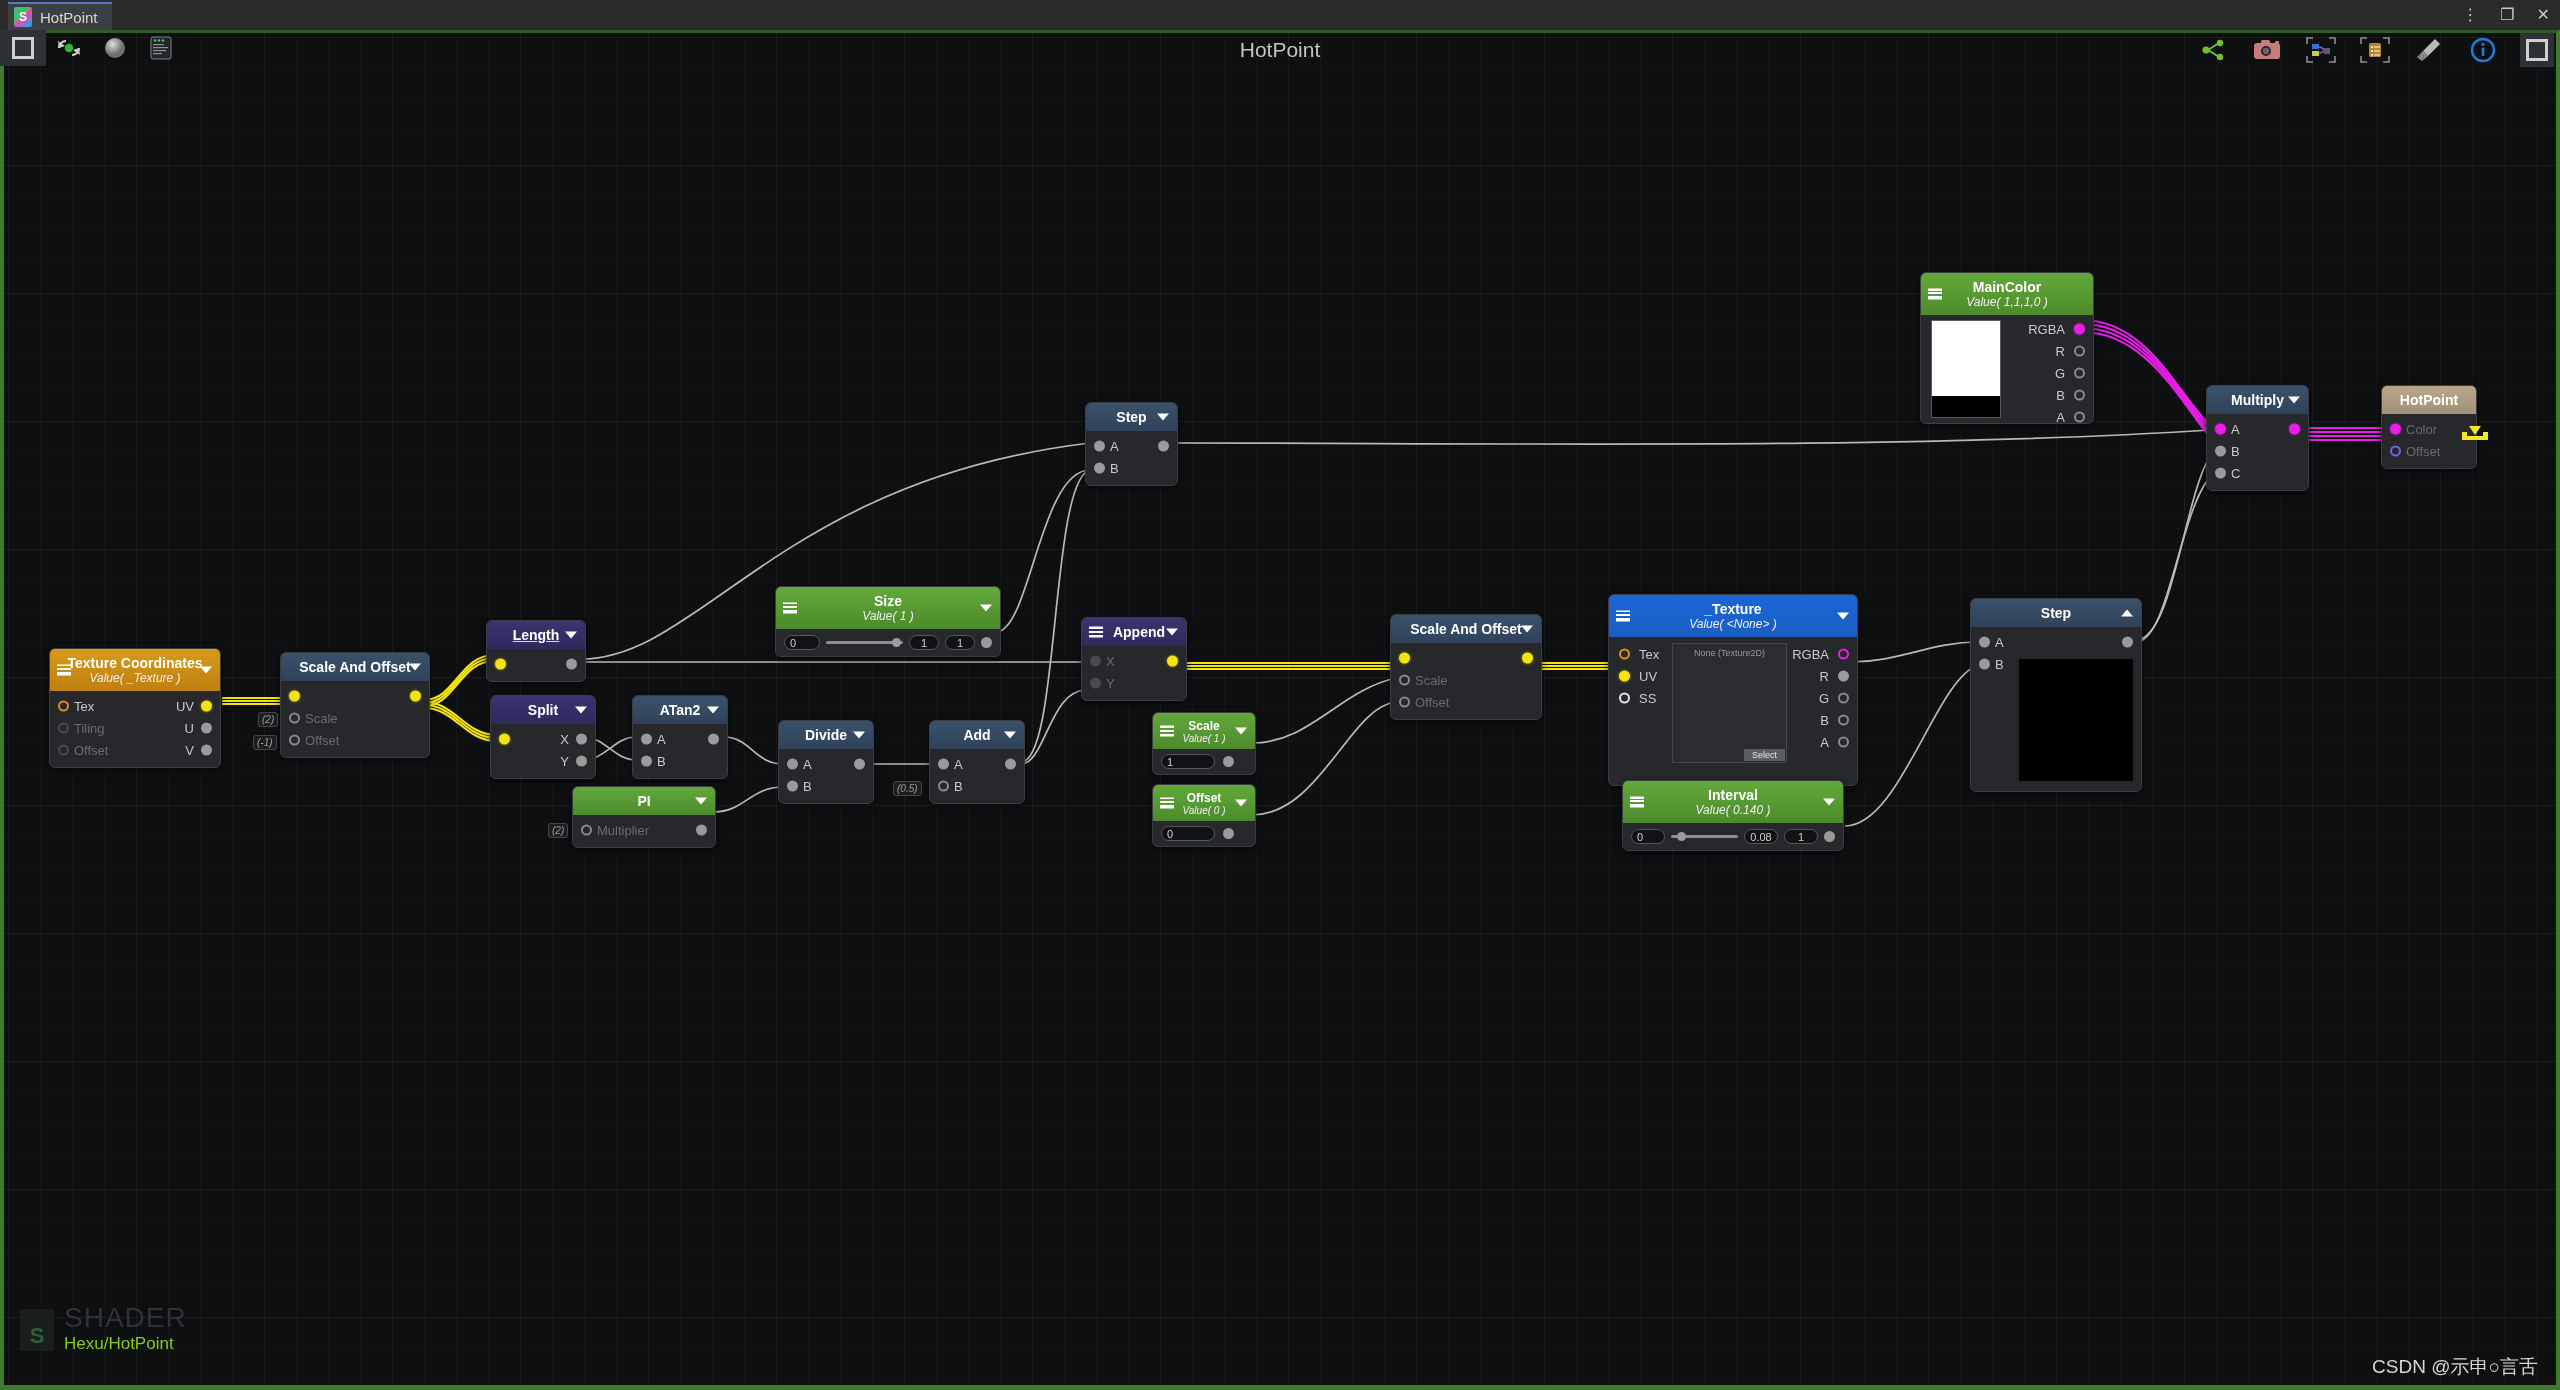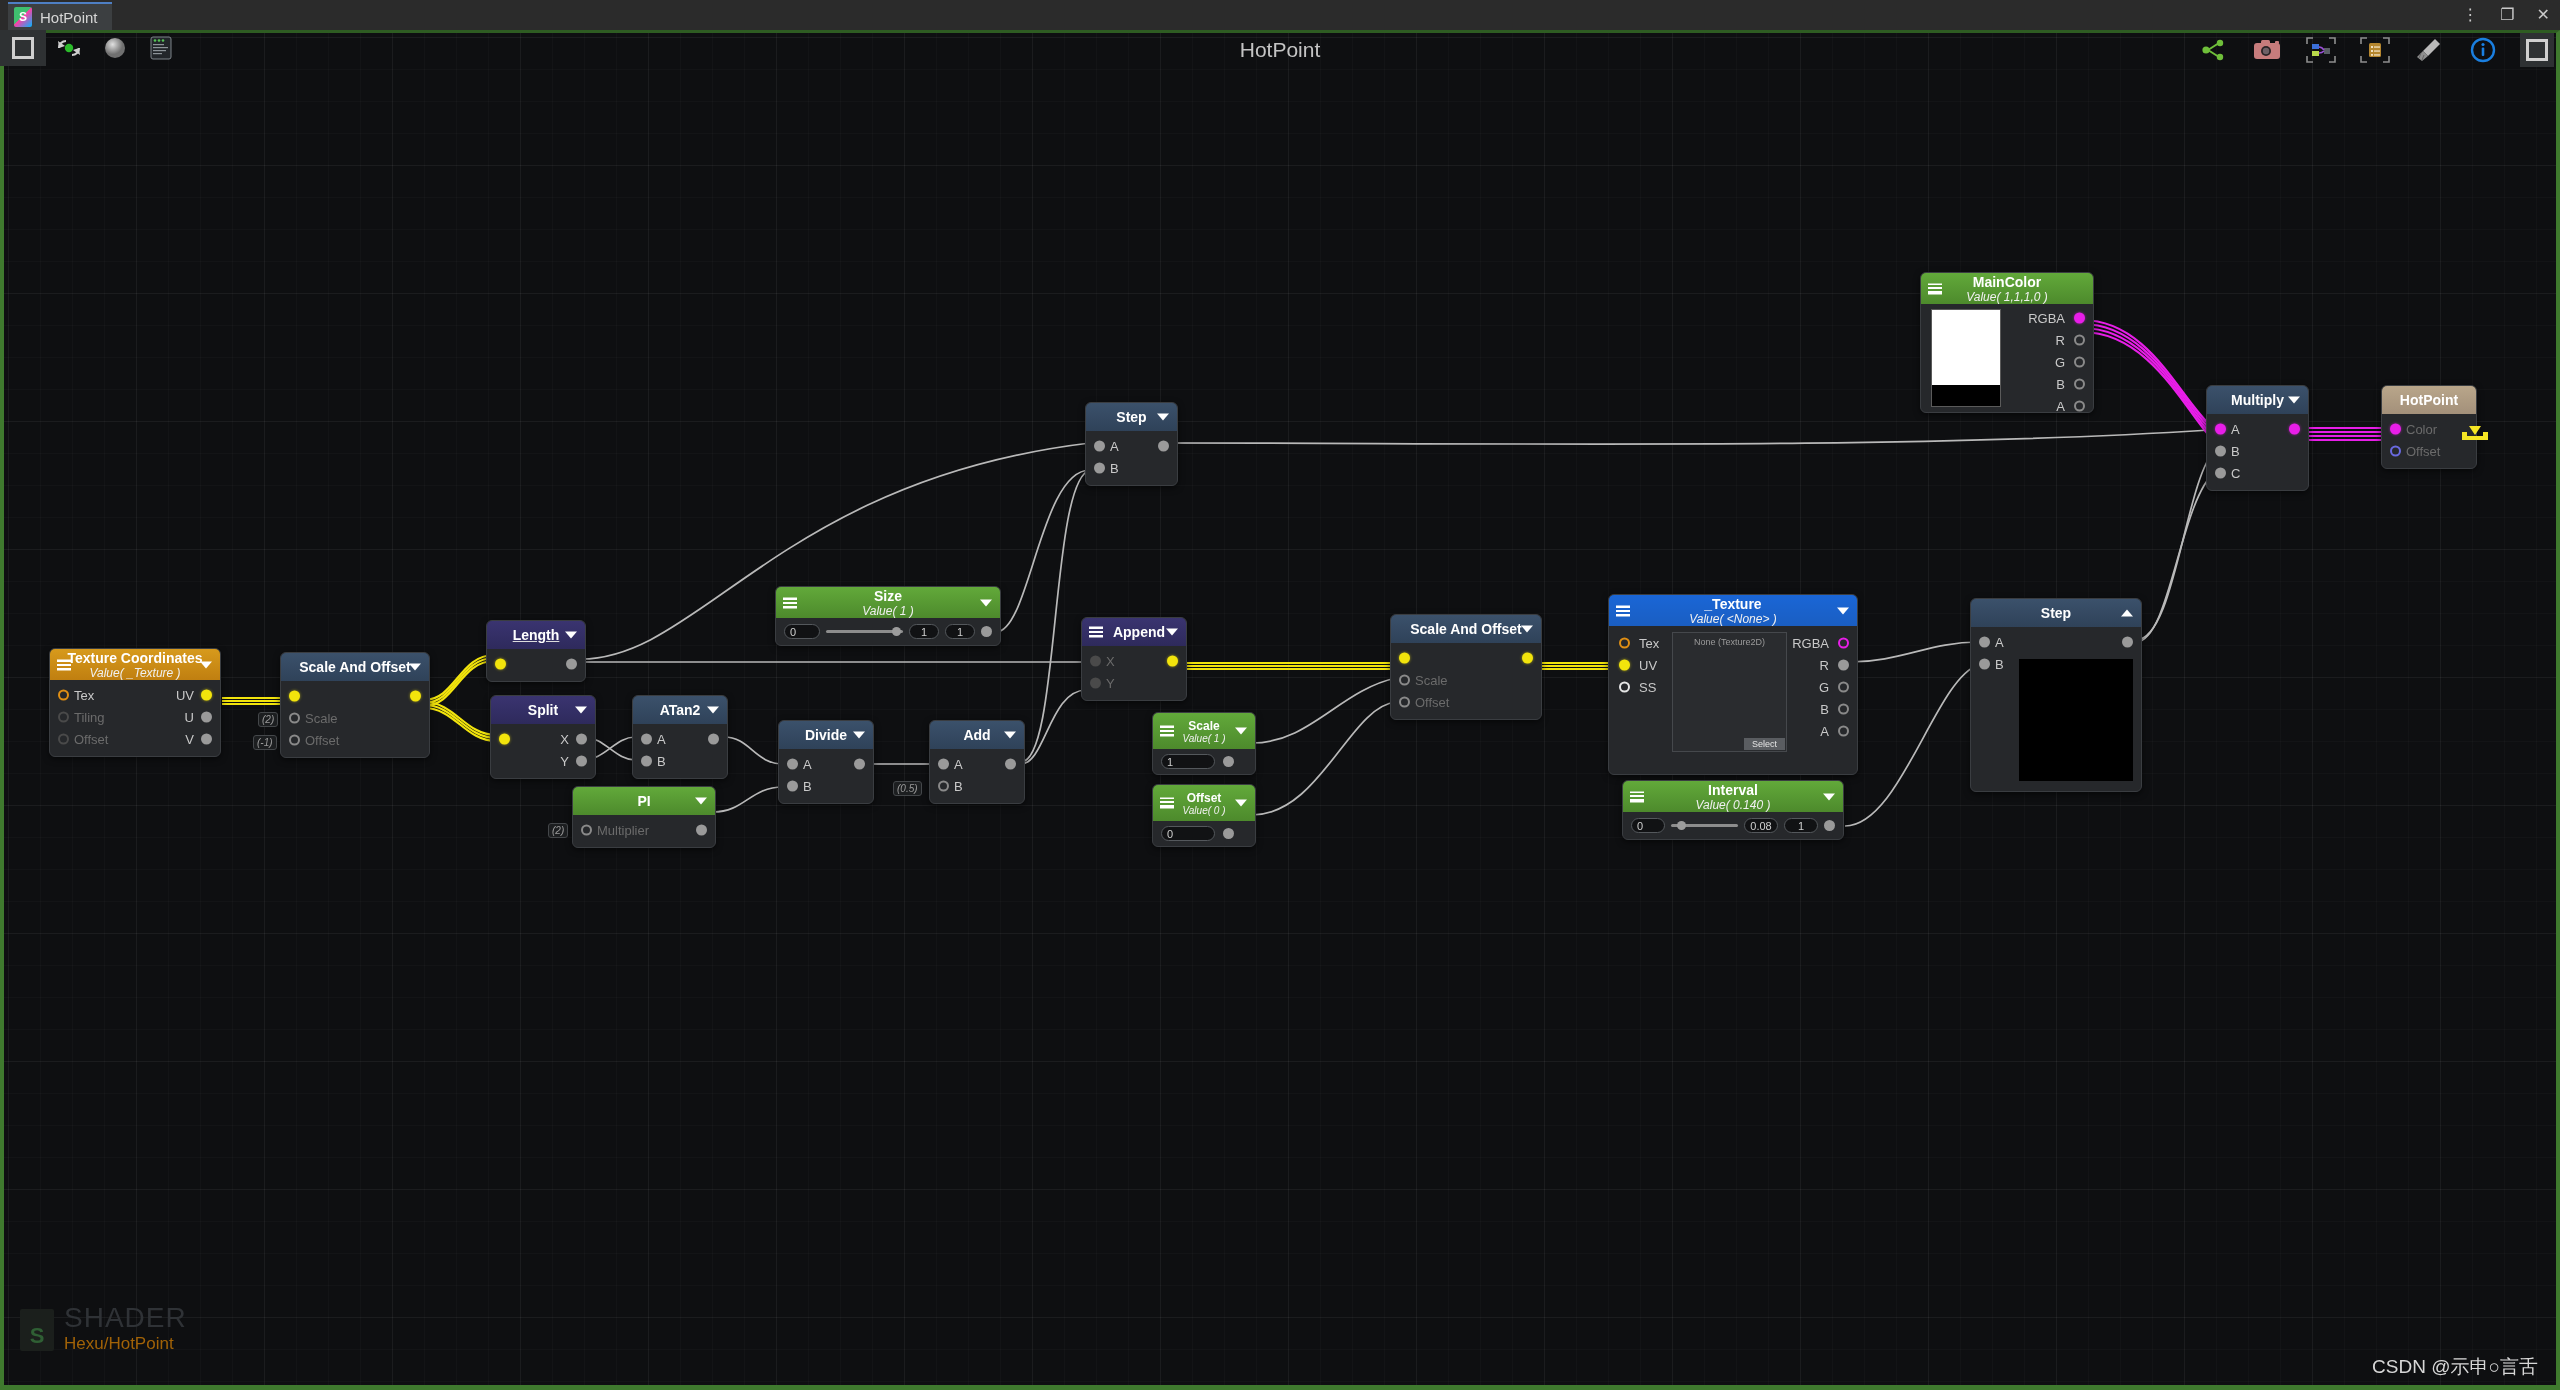--- a/index.html
+++ b/index.html
@@ -77,21 +77,21 @@
     border-radius:6px;
     border:1px solid #3a3d41;
     box-shadow:0 2px 6px rgba(0,0,0,.55);
     color:#ddd;
   }
   .nhdr {
     position:relative; height:28px; border-radius:5px 5px 0 0;
     display:flex; align-items:center; justify-content:center;
     font-size:14px; font-weight:bold; color:#fff;
   }
-  .nhdr.tall { height:31px; flex-direction:column; justify-content:center; gap:0; }
+  .nhdr.tall { height:42px; flex-direction:column; justify-content:center; gap:0; }
   .nhdr .sub { font-size:12px; font-style:italic; font-weight:normal; color:#f0f0f0; }
   .nhdr .burger {
     position:absolute; left:7px; top:50%; transform:translateY(-50%);
     width:14px; height:11px;
     background: linear-gradient(#fff 0 2px, transparent 2px 4px, #fff 4px 6px, transparent 6px 8px, #fff 8px 10px);
   }
   .nhdr .caret {
     position:absolute; right:8px; top:50%; transform:translateY(-50%);
     width:0;height:0;border-left:6px solid transparent;border-right:6px solid transparent;border-top:7px solid #fff;
   }
@@ -160,21 +160,21 @@
   .saveicon { position:absolute; right:-16px; top:28px; width:34px; height:30px; }
 
   
   .wm-shader { position:absolute; left:20px; bottom:34px; display:flex; align-items:center; gap:10px; }
   .wm-doc {
     width:34px;height:42px;background:#1b1f1c;border-radius:2px;
     display:flex;align-items:flex-end;justify-content:center;color:#2f5f34;font-size:22px;font-weight:bold;
     padding-bottom:2px;
   }
   .wm-txt1 { color:#2f3236; font-size:28px; letter-spacing:1px; line-height:1; }
-  .wm-txt2 { color:#a16207; font-size:17px; line-height:1.4; }
+  .wm-txt2 { color:#84cc16; font-size:17px; line-height:1.4; }
   .wm-csdn { position:absolute; right:22px; bottom:10px; color:#d7d7d7; font-size:19px; }
 </style>
 </head>
 <body>
 
 <div id="app">
 
   <div class="titlebar">
     <div class="tab">
       <div class="tab-icon">S</div>

